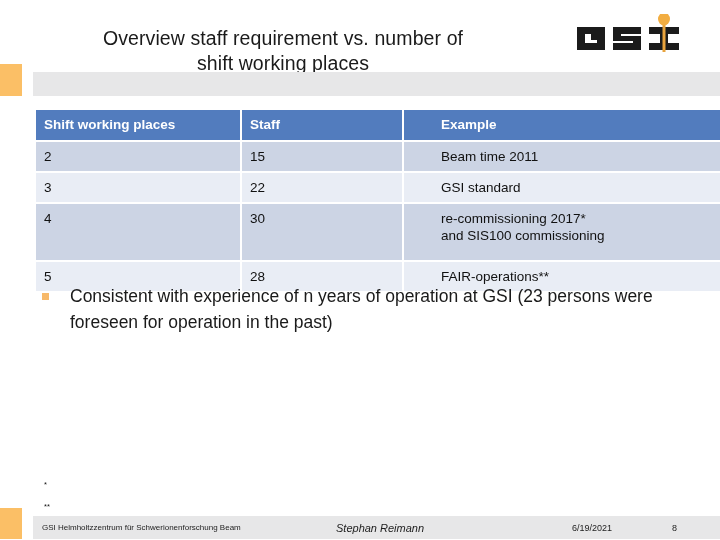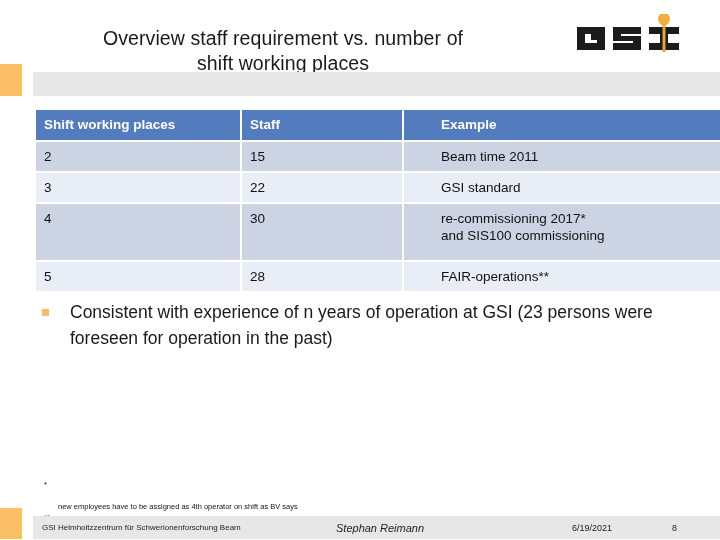--- a/index.html
+++ b/index.html
@@ -120,21 +120,21 @@
   .col-a { width: 196px; }
   .col-b { width: 152px; }
   .col-c { width: 296px; }
 
   .cell-multi { white-space: pre-line; }
 
   
   .bullets {
     position: absolute;
     left: 36px;
-    top: 300px;
+    top: 284px;
     width: 648px;
   }
   .bullet {
     position: relative;
     padding-left: 34px;
     margin-bottom: 26px;
     font-size: 17.5px;
     line-height: 25.5px;
     color: #1a1a1a;
   }
@@ -282,21 +282,20 @@
 <div class="bullets">
   <div class="bullet">
     <span class="bullet-marker"></span>
     <span>Consistent with experience of n years of operation at GSI (23 persons were foreseen for operation in the past)</span>
   </div>
 </div>
 
 <div class="footnotes">
   <div class="footnote">
     <span class="marker">*</span>
-    <span>new employees have to be assigned as 4th operator on shift as BV says</span>
   </div>
   <div class="footnote">
     <span class="marker">**</span>
     <span>see FAIR Operating Paradigm (30 persons core team + 7 persons on demand)
   to these must be added 7-8 persons for Infrastructure (cryo)</span>
   </div>
 </div>
 
 <div class="slide-footer"></div>
 <div class="footer-orange"></div>

